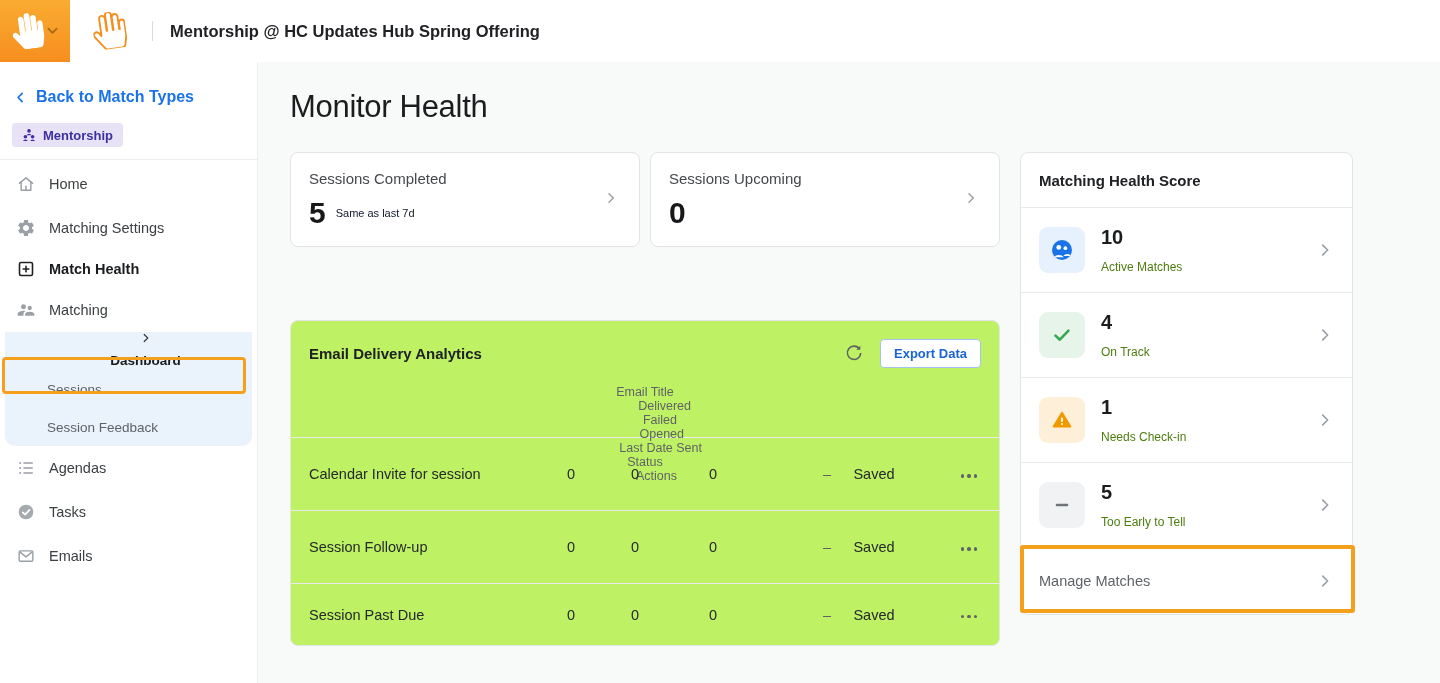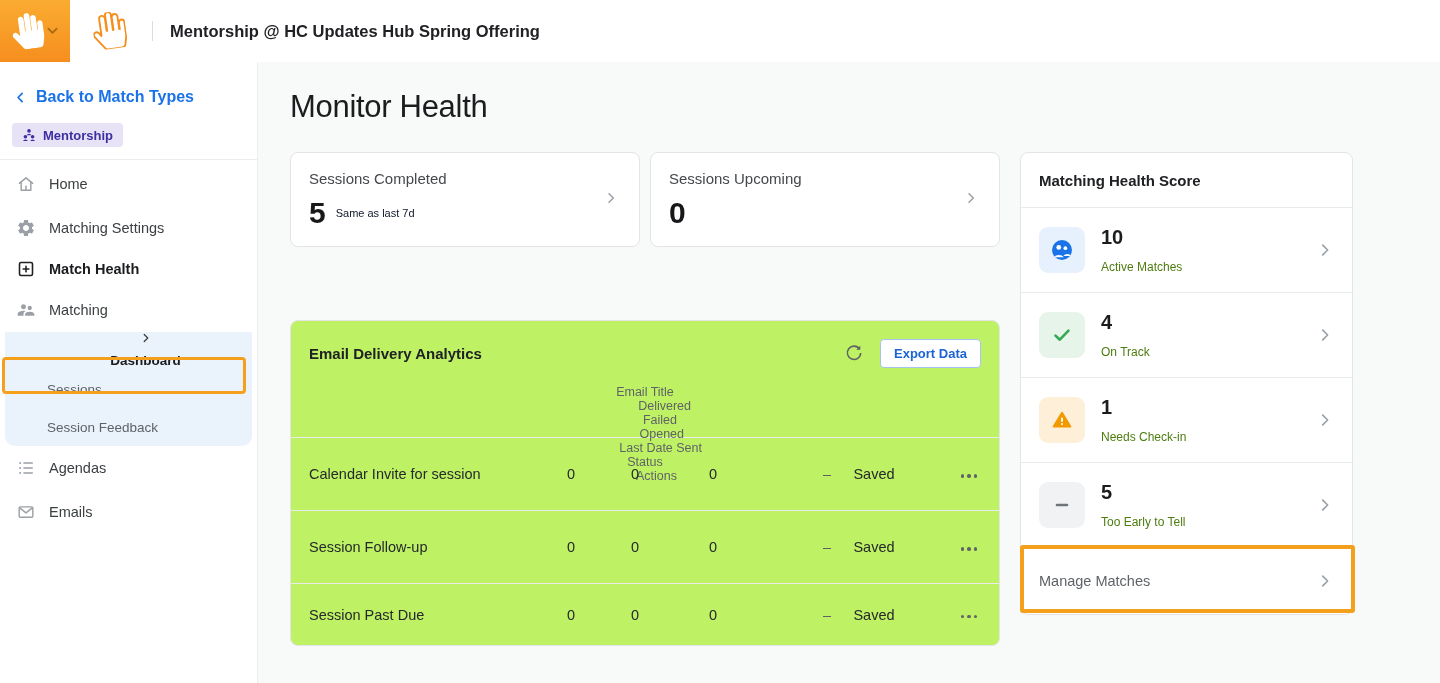--- a/index.html
+++ b/index.html
@@ -210,20 +210,29 @@
           <svg width="20" height="20" viewBox="0 0 24 24" stroke="#9aa0a6" stroke-width="1.8" stroke-linecap="round">
             <circle cx="5" cy="6" r="1.2" fill="#9aa0a6" stroke="none"></circle>
               <circle cx="5" cy="12" r="1.2" fill="#9aa0a6" stroke="none"></circle>
               <circle cx="5" cy="18" r="1.2" fill="#9aa0a6" stroke="none"></circle>
             <path d="M9.5 6h10M9.5 12h10M9.5 18h10" fill="none"></path>
           </svg>
         </span>
         <span>Agendas</span>
       </div>
 
+      <div class="nav-item">
+        <span style="display:flex;">
+          <svg width="20" height="20" viewBox="0 0 24 24">
+            <circle cx="12" cy="12" r="8.8" fill="#a5aaaf"></circle>
+            <polyline points="8,12.4 10.9,15.2 16.2,9.4" fill="none" stroke="#ffffff" stroke-width="2.1" stroke-linecap="round" stroke-linejoin="round"></polyline>
+          </svg>
+        </span>
+        <span>Tasks</span>
+      </div>
 
       <div class="nav-item">
         <span style="display:flex;">
           <svg width="20" height="20" viewBox="0 0 24 24" fill="none" stroke="#9aa0a6" stroke-width="1.7" stroke-linecap="round" stroke-linejoin="round">
             <rect x="3.8" y="5.8" width="16.4" height="12.4" rx="1.5"></rect>
               <path d="M4.5 7 L12 13 L19.5 7"></path>
           </svg>
         </span>
         <span>Emails</span>
       </div>

